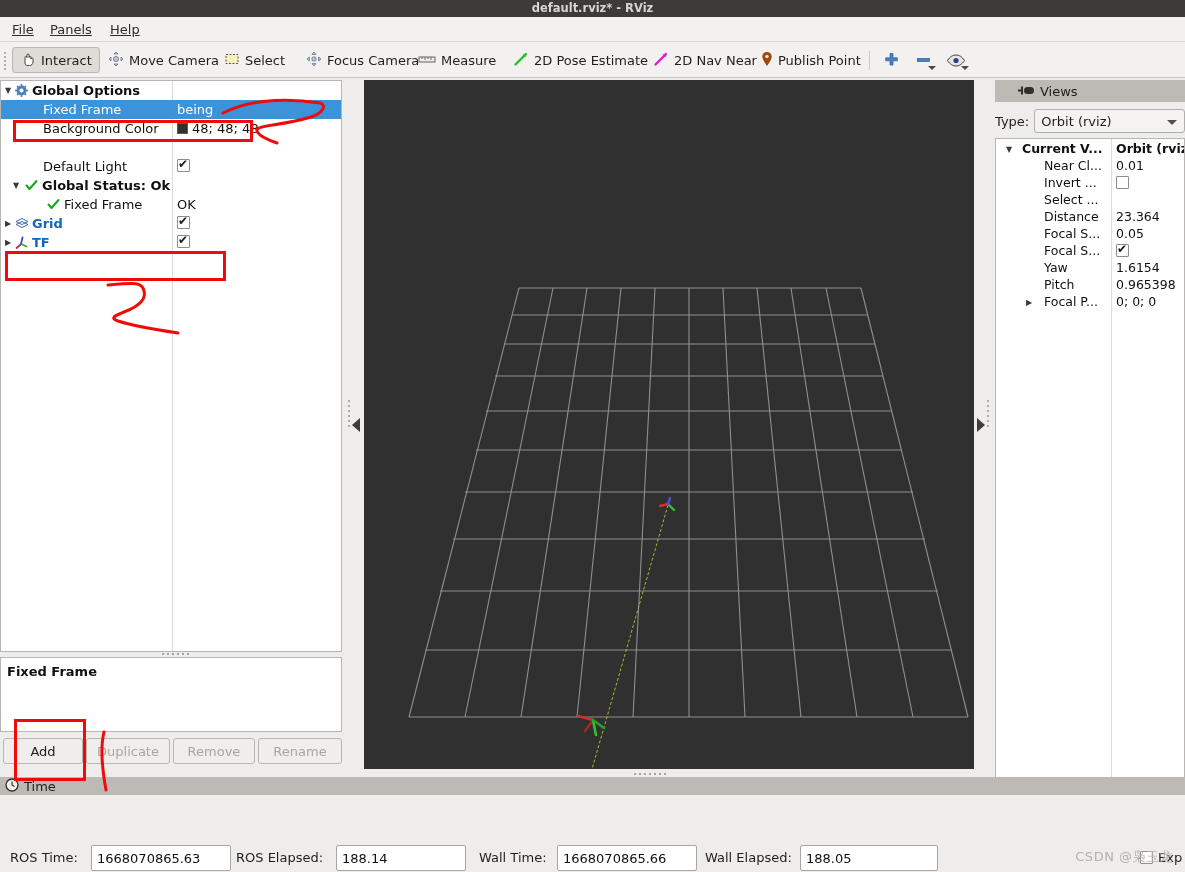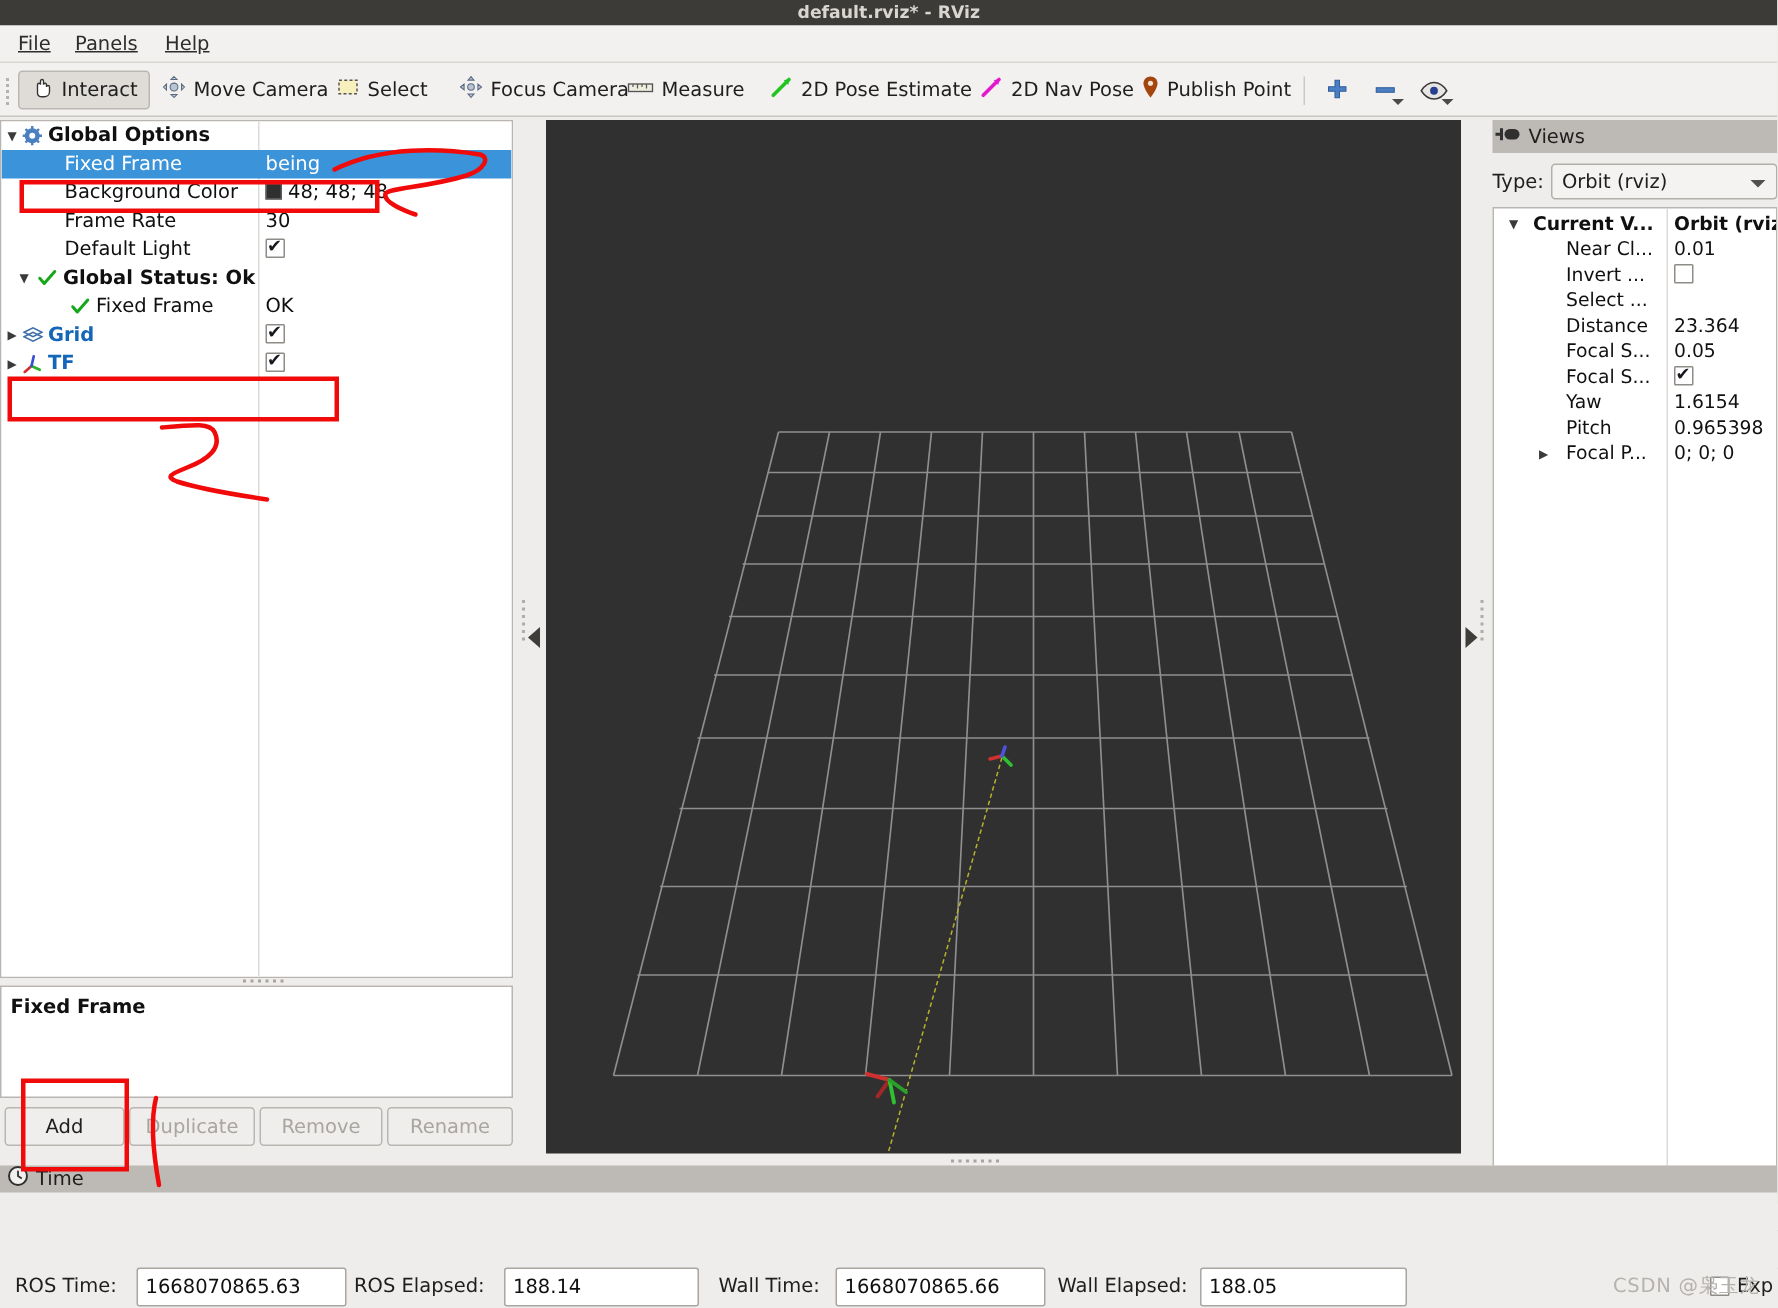--- a/index.html
+++ b/index.html
@@ -76,21 +76,21 @@
     position: absolute; width: 0; height: 0;
     border-left: 4px solid transparent; border-right: 4px solid transparent;
     border-top: 4px solid #4a4a4a;
   }
 
   
   .panel-title {
     position: absolute; height: 22px;
     background: #bdb9b4;
     display: flex; align-items: center; gap: 5px;
-    padding-left: 1px;
+    padding-left: 22px;
     font-size: 13px; color: #1e1e1e;
   }
   .panel-close {
     position: absolute; right: 3px; top: 3px;
     width: 16px; height: 16px;
     background: #d5d1cd; border: 1px solid #b3afaa; border-radius: 2px;
     display: flex; align-items: center; justify-content: center;
     font-size: 10px; color: #333; line-height: 1; cursor: default;
   }
 
@@ -366,21 +366,21 @@
       <span>2D Pose Estimate</span>
     </div>
 
     <div class="tbitem" style="left:645px;">
       <span>
         <svg width="16" height="16" viewBox="0 0 16 16">
             <path d="M2.5 13.5L13 3" stroke="#e317d0" stroke-width="2.4" stroke-linecap="round"></path>
             <path d="M13 3l-3.6 0.4L12.6 6.6z" fill="#e317d0"></path>
           </svg>
       </span>
-      <span>2D Nav Pose</span>
+      <span>2D Nav Near</span>
     </div>
 
     <div class="tbitem" style="left:753px;">
       <span>
         <svg width="12" height="16" viewBox="0 0 12 16">
             <path d="M6 1C3.3 1 1.3 3 1.3 5.6 1.3 9 6 15 6 15s4.7-6 4.7-9.4C10.7 3 8.7 1 6 1z" fill="#a4440f"></path>
             <circle cx="6" cy="5.5" r="1.7" fill="#efe6d8"></circle>
           </svg>
       </span>
       <span>Publish Point</span>
@@ -437,24 +437,20 @@
           <span class="tlabel boldtxt" style="left:31px;">Global Options</span>
         </div>
         <div class="trow sel" style="position: absolute; left: 0px; right: 0px; top: 19px; width: 340px;">
           <span class="tlabel" style="left:42px;">Fixed Frame</span>
           <span class="tvalue">being</span>
         </div>
         <div class="trow" style="position: absolute; left: 0px; right: 0px; top: 38px; width: 372px;">
           <span class="tlabel" style="left:42px;">Background Color</span>
           <span class="tvalue"><span class="swatch"></span>48; 48; 48</span>
         </div>
-        <div class="trow" style="position: absolute; left: 0px; right: 0px; top: 57px; width: 340px;">
-          <span class="tlabel" style="left:42px;">Frame Rate</span>
-          <span class="tvalue">30</span>
-        </div>
         <div class="trow" style="position: absolute; left: 0px; right: 0px; top: 76px; width: 340px;">
           <span class="tlabel" style="left:42px;">Default Light</span>
           <span class="tvalue" style="top:2px;"><span class="chk on"></span></span>
         </div>
         <div class="trow" style="position: absolute; left: 0px; right: 0px; top: 95px; width: 340px;">
           <span class="tw-exp" style="left:8px;"><span style="display:inline-block;transform:rotate(0deg)">▼</span></span>
           <span style="position:absolute;left:24px;top:3px;line-height:0;"><svg width="13" height="13" viewBox="0 0 13 13">
               <path d="M1.5 6.5L4.5 10 11.5 2" stroke="#17a81a" stroke-width="2" fill="none" stroke-linecap="round" stroke-linejoin="round"></path>
             </svg></span>
           <span class="tlabel boldtxt" style="left:41px;">Global Status: Ok</span>

